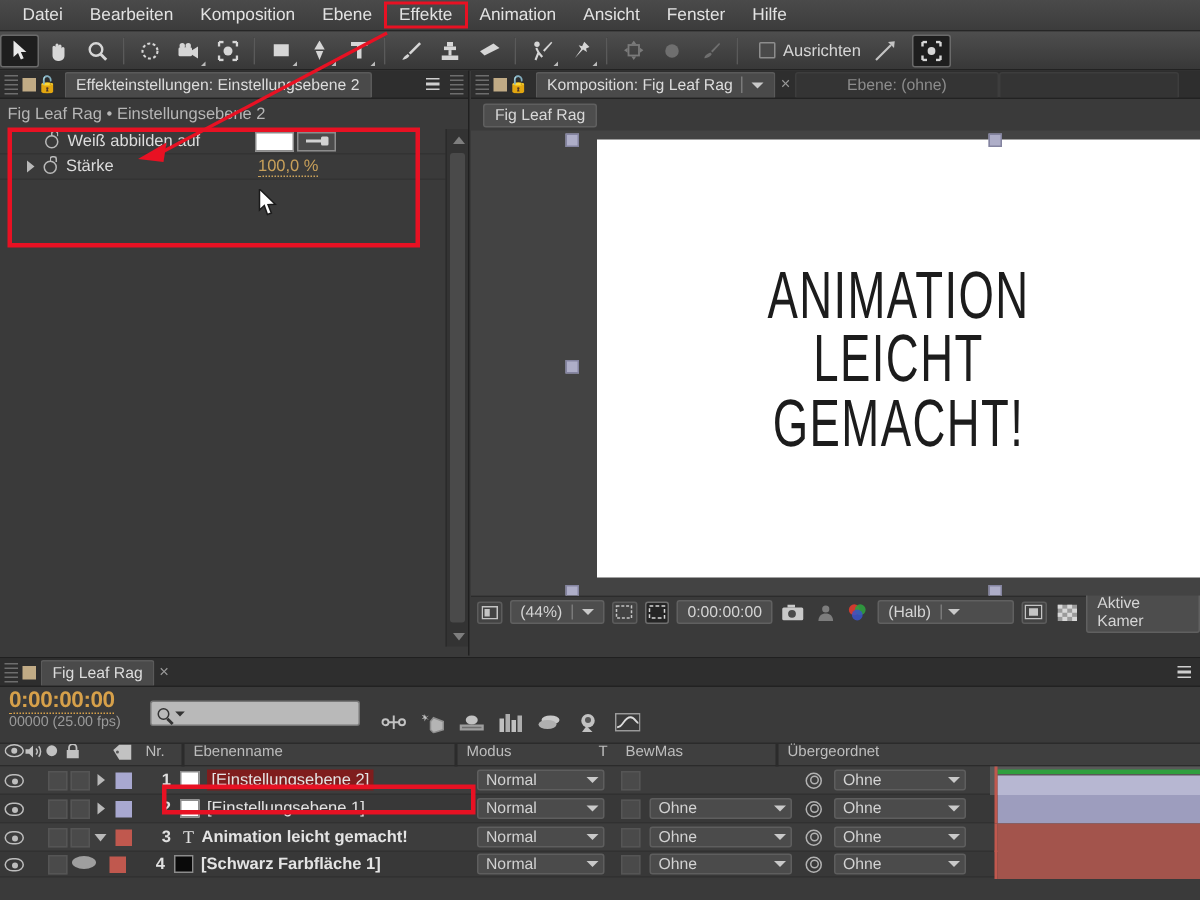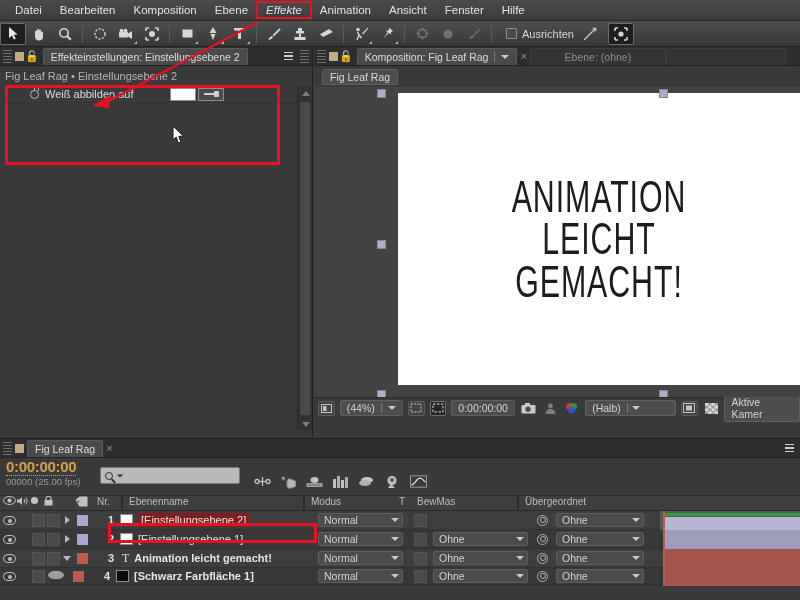--- a/index.html
+++ b/index.html
@@ -17,21 +17,21 @@
   .menubar{
     position:absolute; left:0; top:0; width:800px; height:21px;
     background:linear-gradient(#4a4a4a,#3c3c3c);
     border-bottom:1px solid #262626;
     display:flex; align-items:center; padding-left:6px;
   }
   .menubar .mi{
     font-size:11.5px; color:#e2e2e2; padding:2px 9px; white-space:nowrap;
   }
   .menubar .mi.hl{
-    outline:2px solid #e81123; outline-offset:-1px;font-style:italic;
+    outline:2px solid #e81123; outline-offset:-1px;
   }
 
   
   .toolbar{
     position:absolute; left:0; top:21px; width:800px; height:26px;
     background:linear-gradient(#4e4e4e,#383838);
     border-bottom:1px solid #222;
     display:flex; align-items:center;
   }
   .tool{
@@ -356,20 +356,26 @@
 
       <div class="fxrow">
         <span class="stopw"></span>
         <span class="plabel">Weiß abbilden auf</span>
         <span class="colorchip" style="position:absolute;left:170px;background:#ffffff"></span>
         <span class="eyedrop" style="position:absolute;left:198px">
             <i></i>
           </span>
       </div>
 
+      <div class="fxrow">
+        <span class="tri" style="margin-left:18px"></span>
+        <span class="stopw" style="margin-left:2px"></span>
+        <span class="plabel">Stärke</span>
+        <span class="pval" style="position:absolute;left:172px">100,0 %</span>
+      </div>
 
       <div style="position:absolute;left:172px;top:40px">
         <svg width="14" height="18" viewBox="0 0 14 18">
             <path d="M1 0 L1 14 L4.2 11 L6.3 17 L8.9 16 L6.7 10.4 L11.5 10.2 Z" fill="#ffffff" stroke="#1a1a1a" stroke-width="1"></path>
           </svg>
       </div>
 
       <div class="vscroll">
         <div class="sarrow">
             <span class="up"></span>

